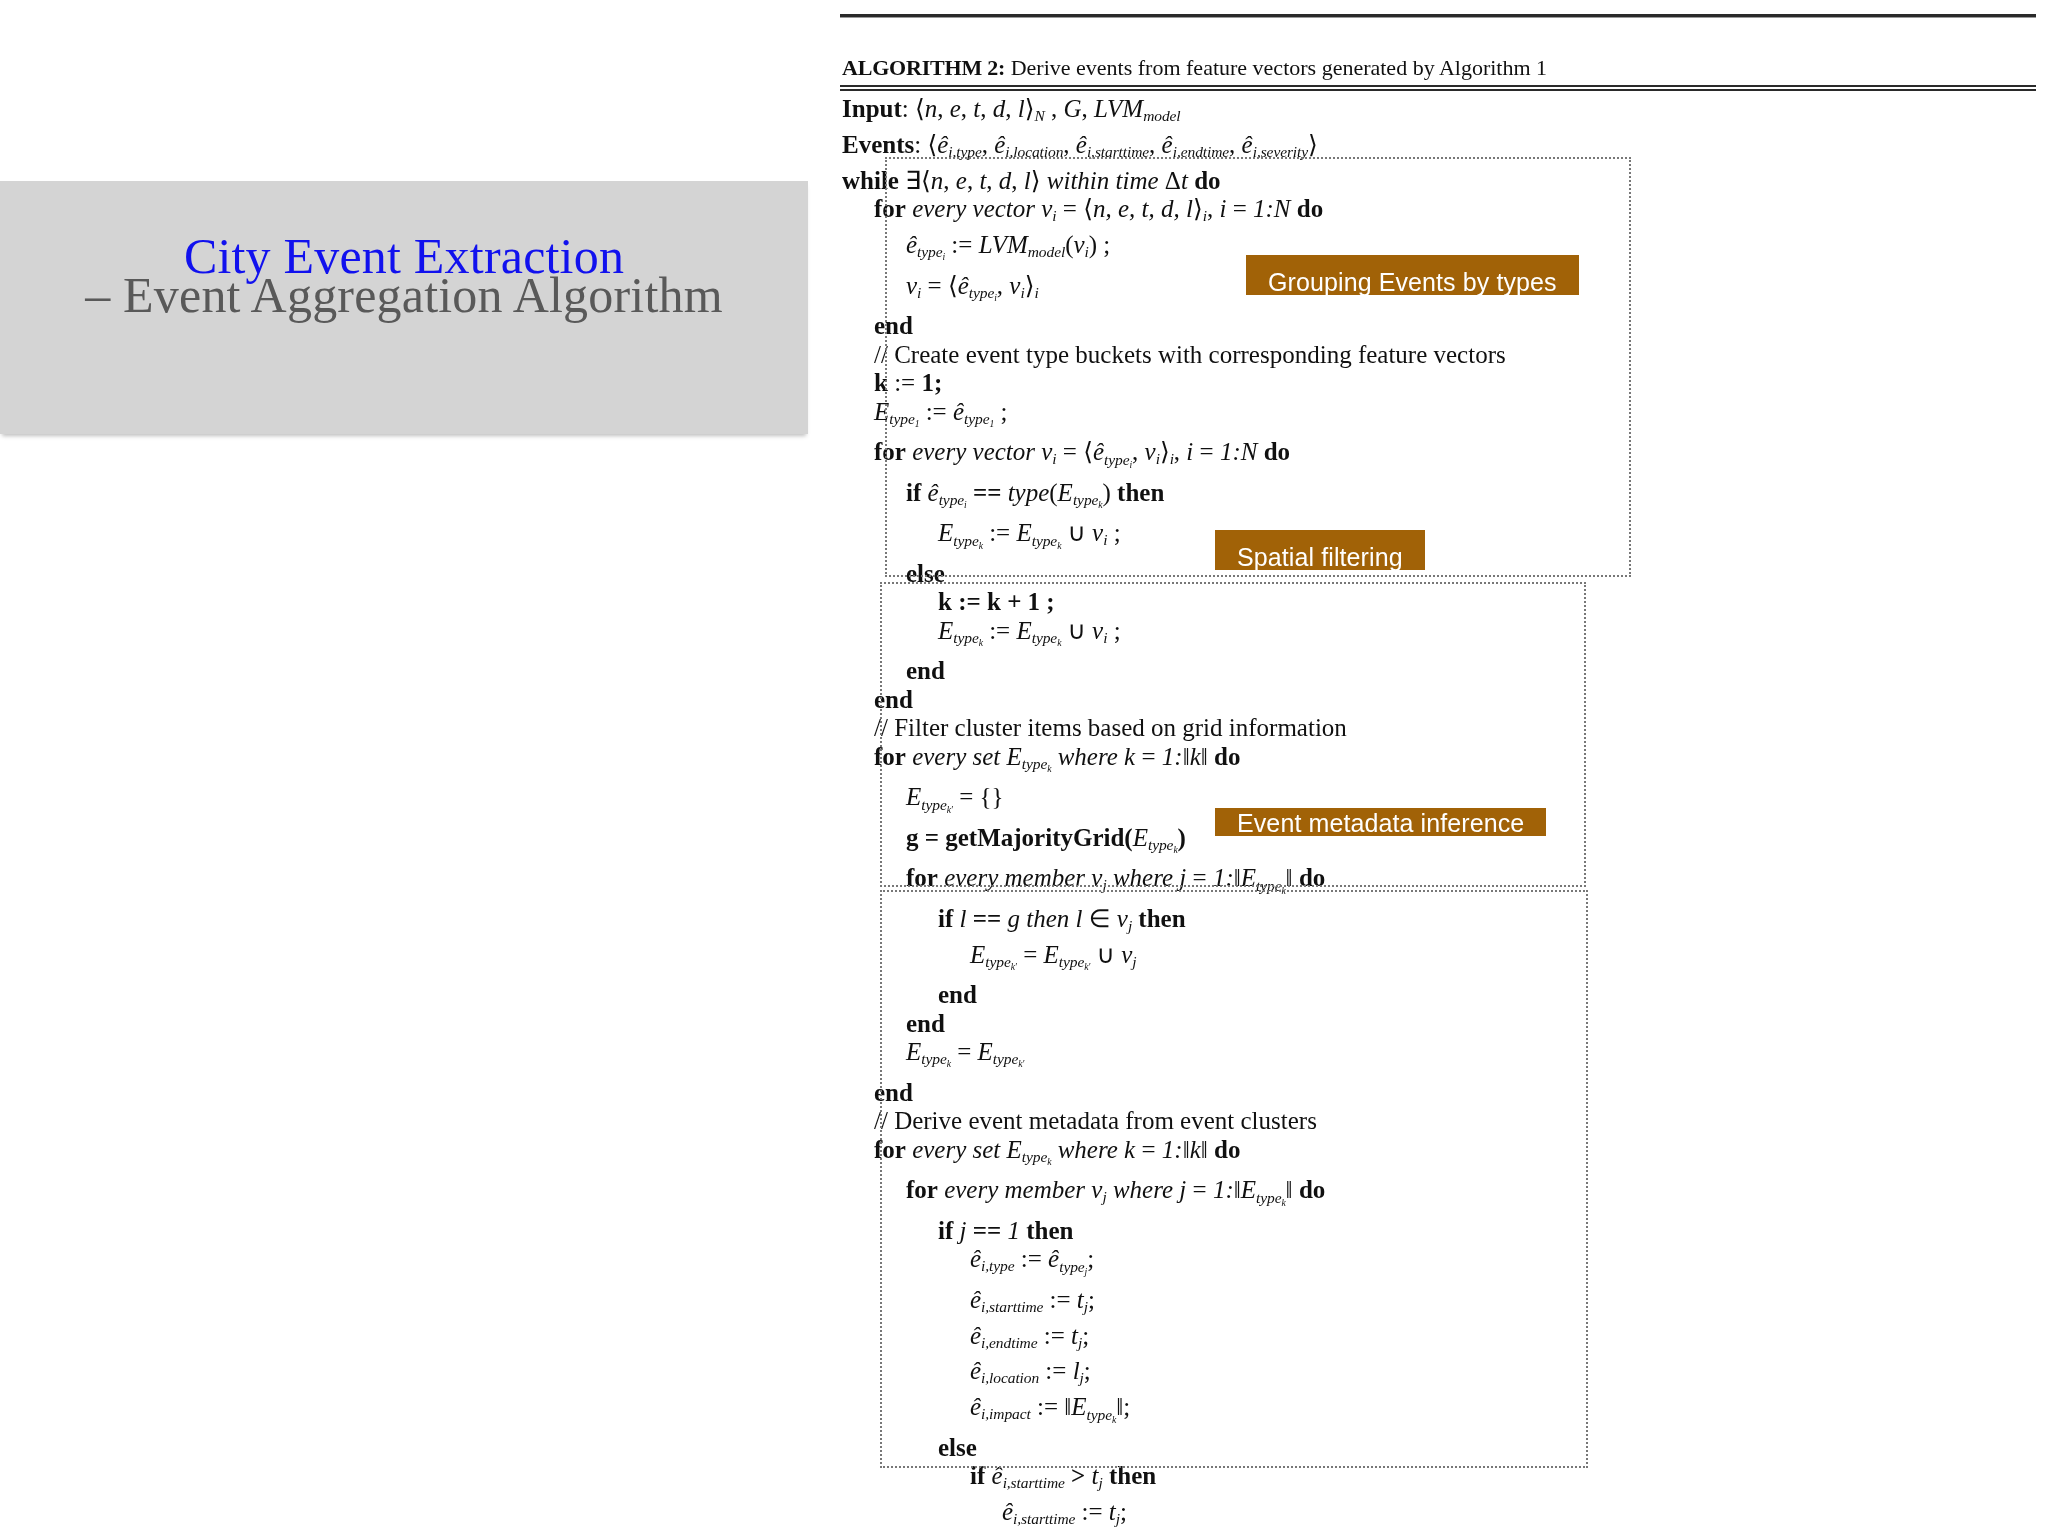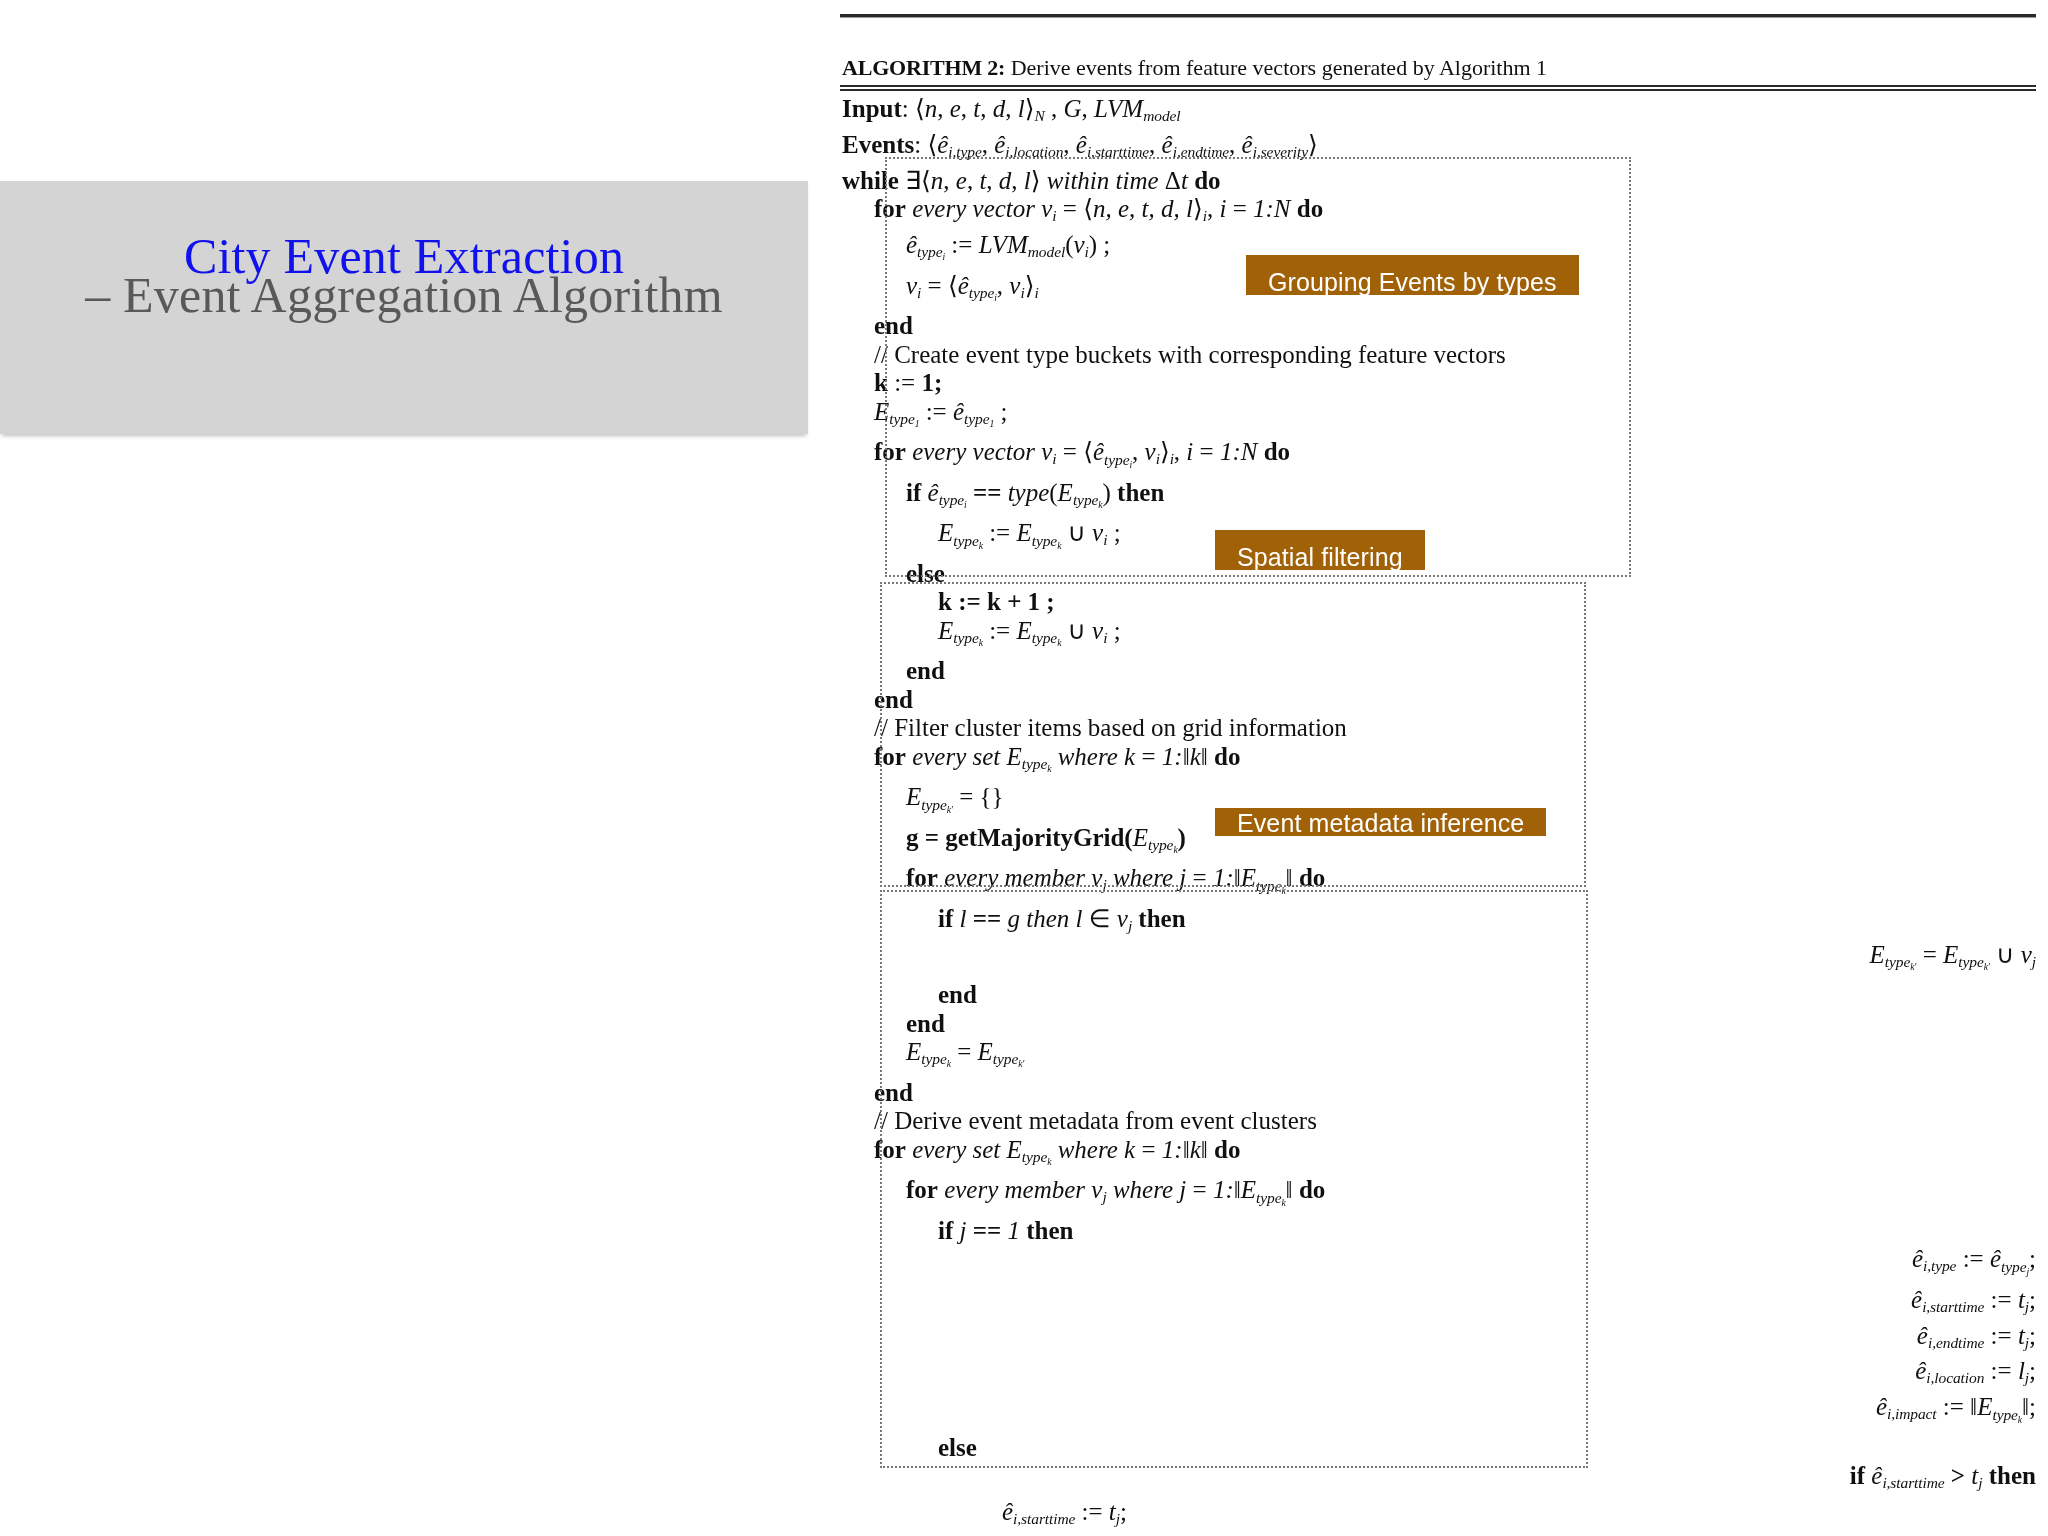--- a/index.html
+++ b/index.html
@@ -115,21 +115,21 @@
     letter-spacing: -0.1px;
   }
   .hat { position: relative; display: inline-block; }
   .cmt { font-weight: normal; }
 
   
   .i0 { padding-left: 2px; }
   .i1 { padding-left: 34px; }
   .i2 { padding-left: 66px; }
   .i3 { padding-left: 98px; }
-  .i4 { padding-left: 130px; text-align: right; }
+  .i4 { padding-left: 130px; }
   .i5 { padding-left: 162px; }
 
   
   .dashbox {
     position: absolute;
     border: 2px dotted #777;
     box-sizing: border-box;
     pointer-events: none;
   }
   #dashbox-grouping  { left: 45px;  top: 143px; width: 746px;  height: 420px; }

